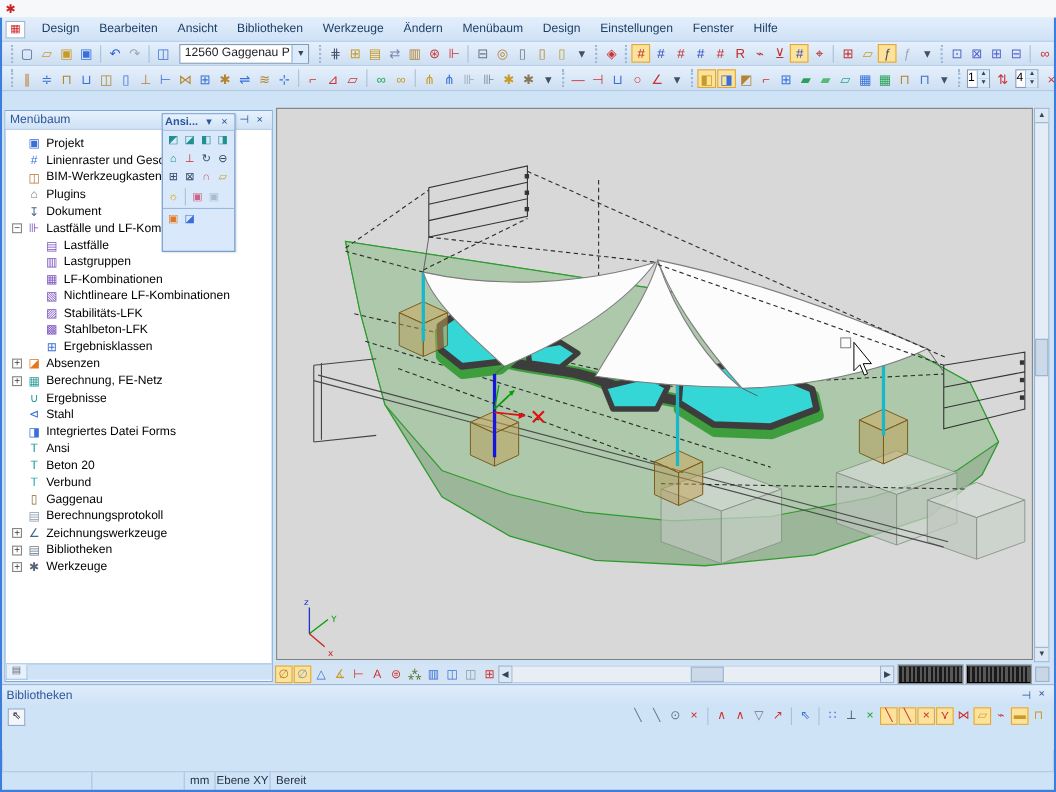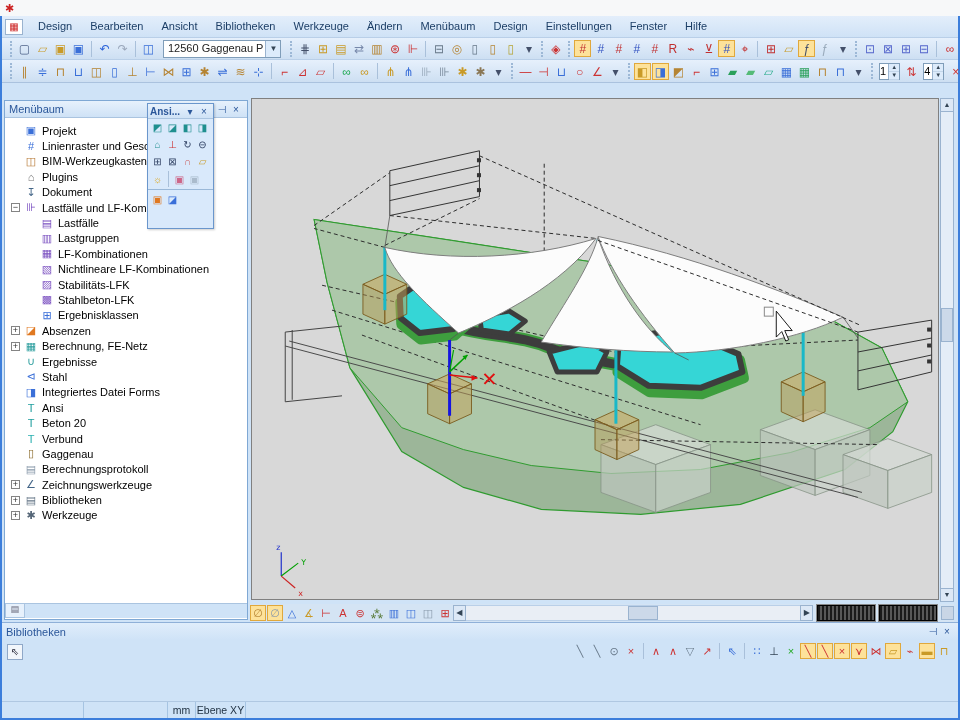--- a/index.html
+++ b/index.html
@@ -650,16 +650,17 @@
         </span>
     </div>
   </div>
 
 
   <div class="statusbar">
     <span class="seg" style="width:82px"></span>
     <span class="seg" style="width:84px"></span>
     <span class="seg" style="width:28px">mm</span>
     <span class="seg" style="width:50px">Ebene XY</span>
+    <span class="seg" style="flex:1;justify-content:flex-start;padding-left:5px;border-right:none">Bereit</span>
   </div>
 
   <div class="bottom-edge"></div>
 </div>
 
 </body></html>

